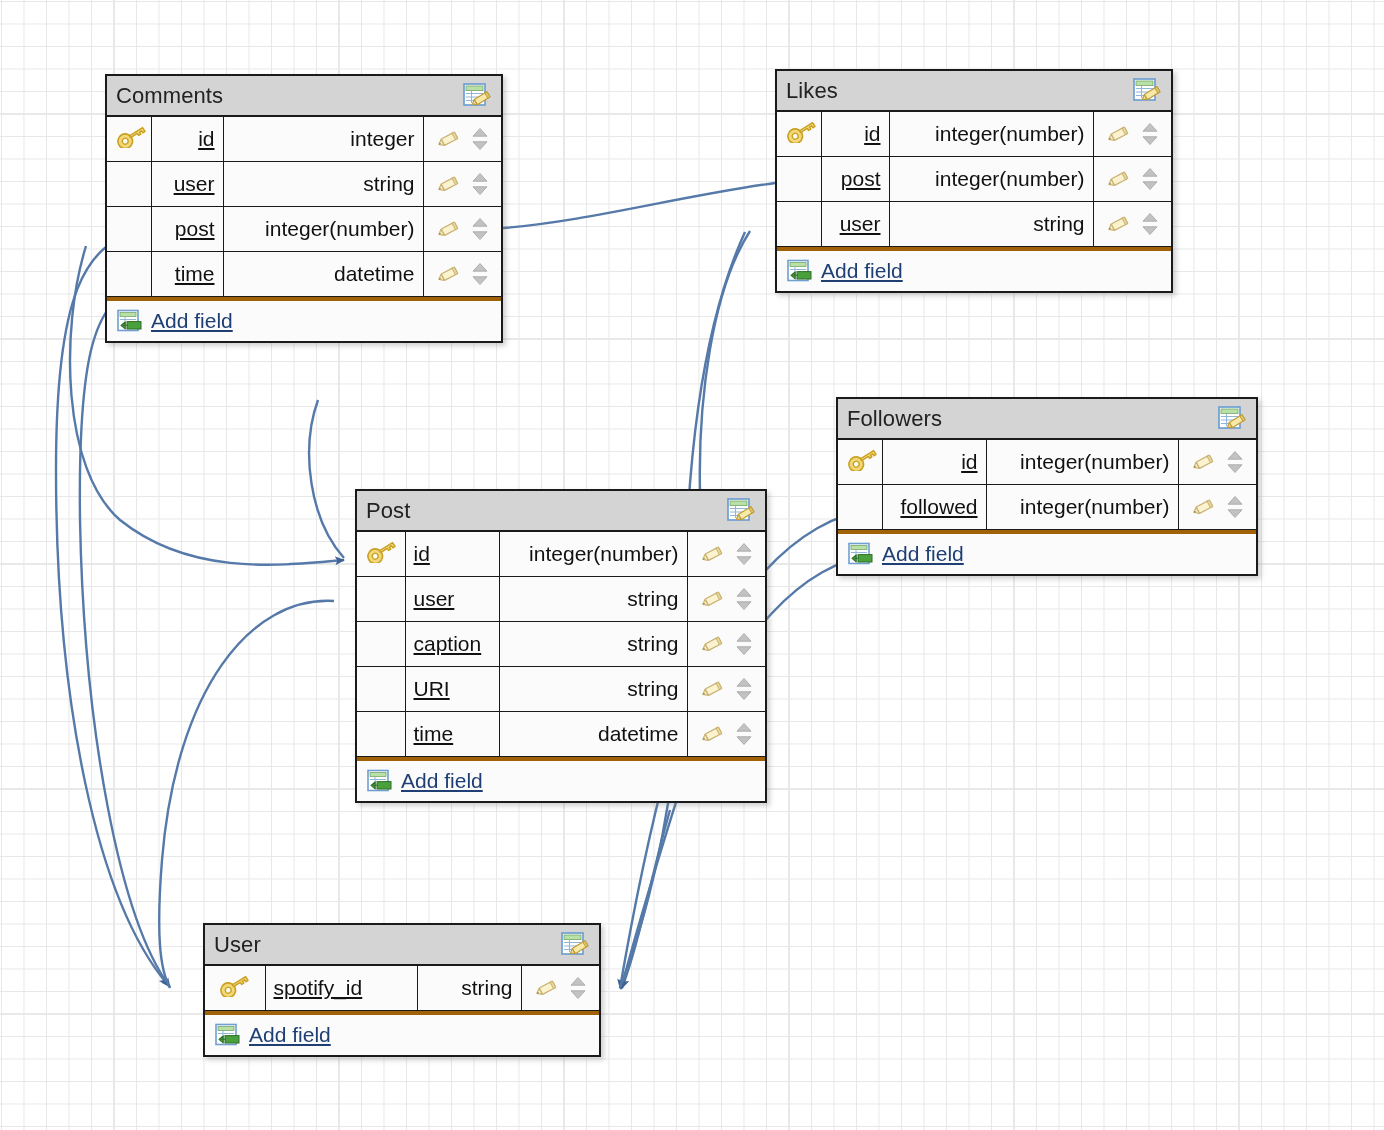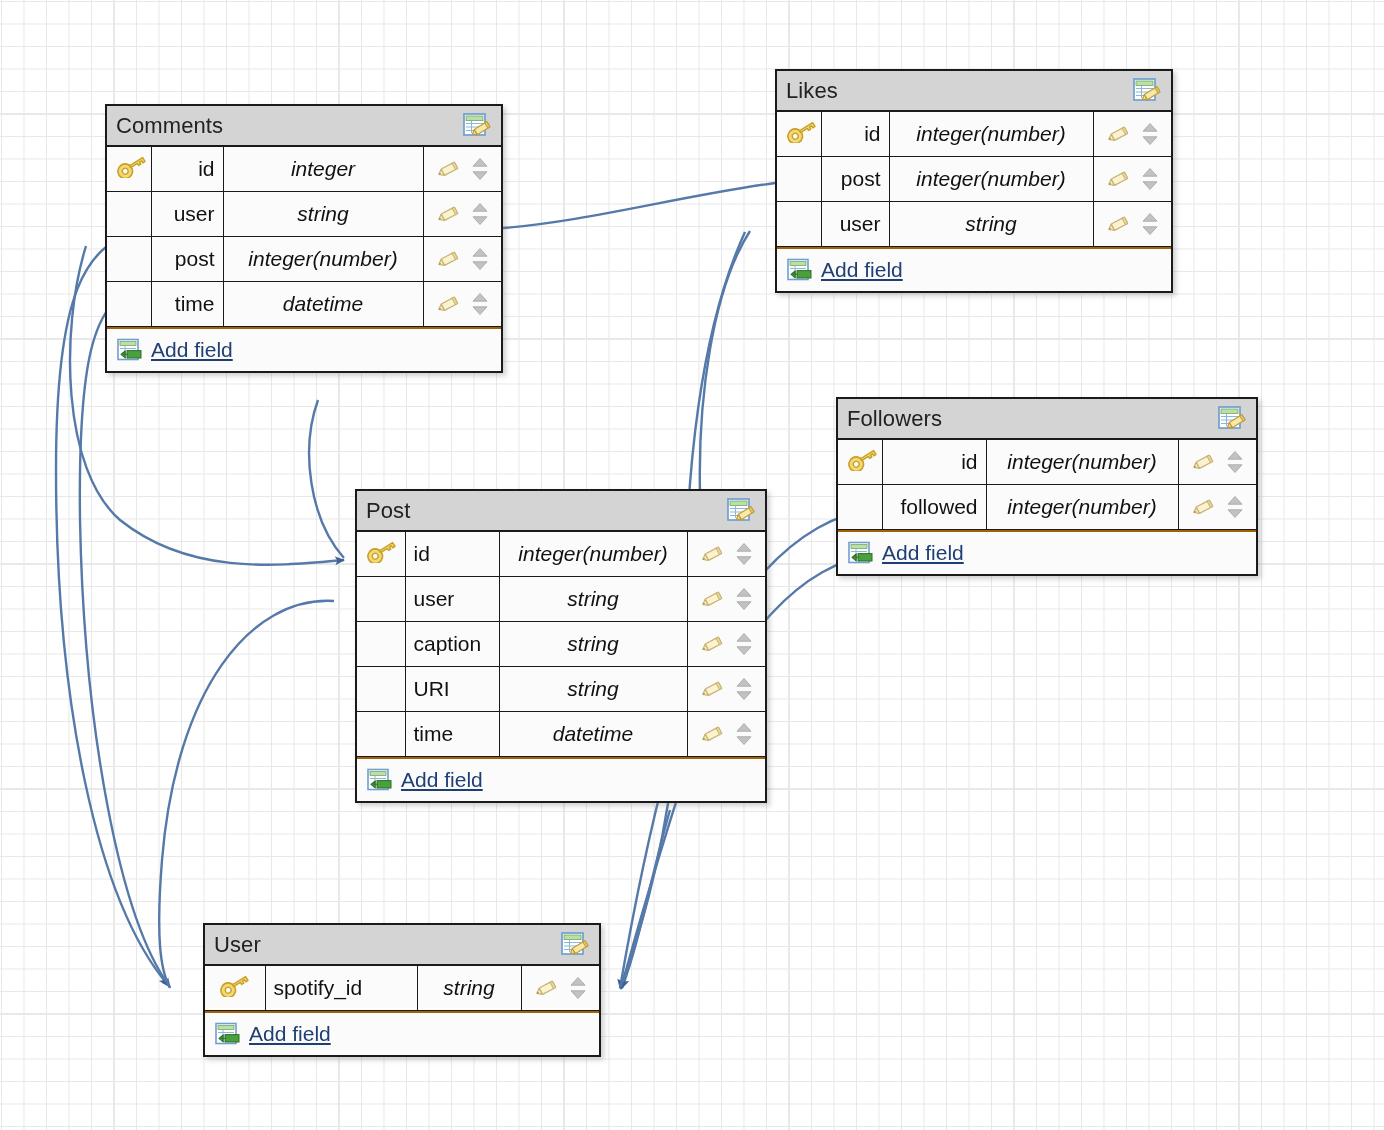--- a/index.html
+++ b/index.html
@@ -74,37 +74,37 @@
     color: #111111;
     background: #fbfbfb;
     vertical-align: middle;
     white-space: nowrap;
     overflow: hidden;
   }
   .fields tr td:first-child { border-left: none; }
   .fields tr td:last-child { border-right: none; }
   .fields tr:first-child td { border-top: none; }
   .c-key { width: 44px; text-align: center; padding: 0; }
-  .c-name { text-align: right; }
+  .c-name { text-align: right; text-decoration: underline; }
   .c-name.leftal { text-align: left; }
-  .c-type { text-align: center; font-style: italic; }
+  .c-type { text-align: right; }
   .c-tools { width: 78px; padding: 0; }
   .tools-inner {
     display: flex;
     align-items: center;
     justify-content: space-around;
     height: 100%;
   }
   .addrow {
     display: flex;
     align-items: center;
     gap: 7px;
     height: 44px;
     padding-left: 10px;
-    border-top: 2px solid #a16207;
+    border-top: 4px solid #a16207;
     background: #fbfbfb;
     box-sizing: border-box;
   }
   .addrow-label {
     font-size: 21px;
     color: #1f3f74;
     text-decoration: underline;
     cursor: pointer;
   }
 
@@ -151,21 +151,21 @@
 
     <path d="M873,510 C800,515 720,600 680,720 C650,820 630,930 620,988" marker-end="url(#arrowL)"></path>
 
     <path d="M873,556 C806,560 730,640 692,752 C662,845 634,940 621,989" marker-end="url(#arrowL)"></path>
 
     <path d="M745,232 C700,330 686,470 684,620 C682,780 650,910 620,987"></path>
   </g>
 </svg>
 
 <div id="entities">
-    <div class="entity" style="left: 105px; top: 74px; width: 398px; margin-top: 30px;">
+    <div class="entity" style="left: 105px; top: 74px; width: 398px;">
       <div class="ent-header">
         <span class="ent-title">Comments</span>
         <span class="ico edit-table-ico"><svg viewBox="0 0 30 28" width="30" height="28" xmlns="http://www.w3.org/2000/svg">
             <rect x="1" y="2" width="21" height="21" fill="#ffffff" stroke="#6f9fd0" stroke-width="1.7"></rect>
             <rect x="3" y="4" width="17" height="4.6" fill="#b9e0a6" stroke="#76a86a" stroke-width="0.8"></rect>
             <g stroke="#8fb6d8" stroke-width="1">
               <line x1="3" y1="11.5" x2="20" y2="11.5"></line>
               <line x1="3" y1="15" x2="20" y2="15"></line>
               <line x1="3" y1="18.5" x2="20" y2="18.5"></line>
               <line x1="8.5" y1="9" x2="8.5" y2="21"></line>

